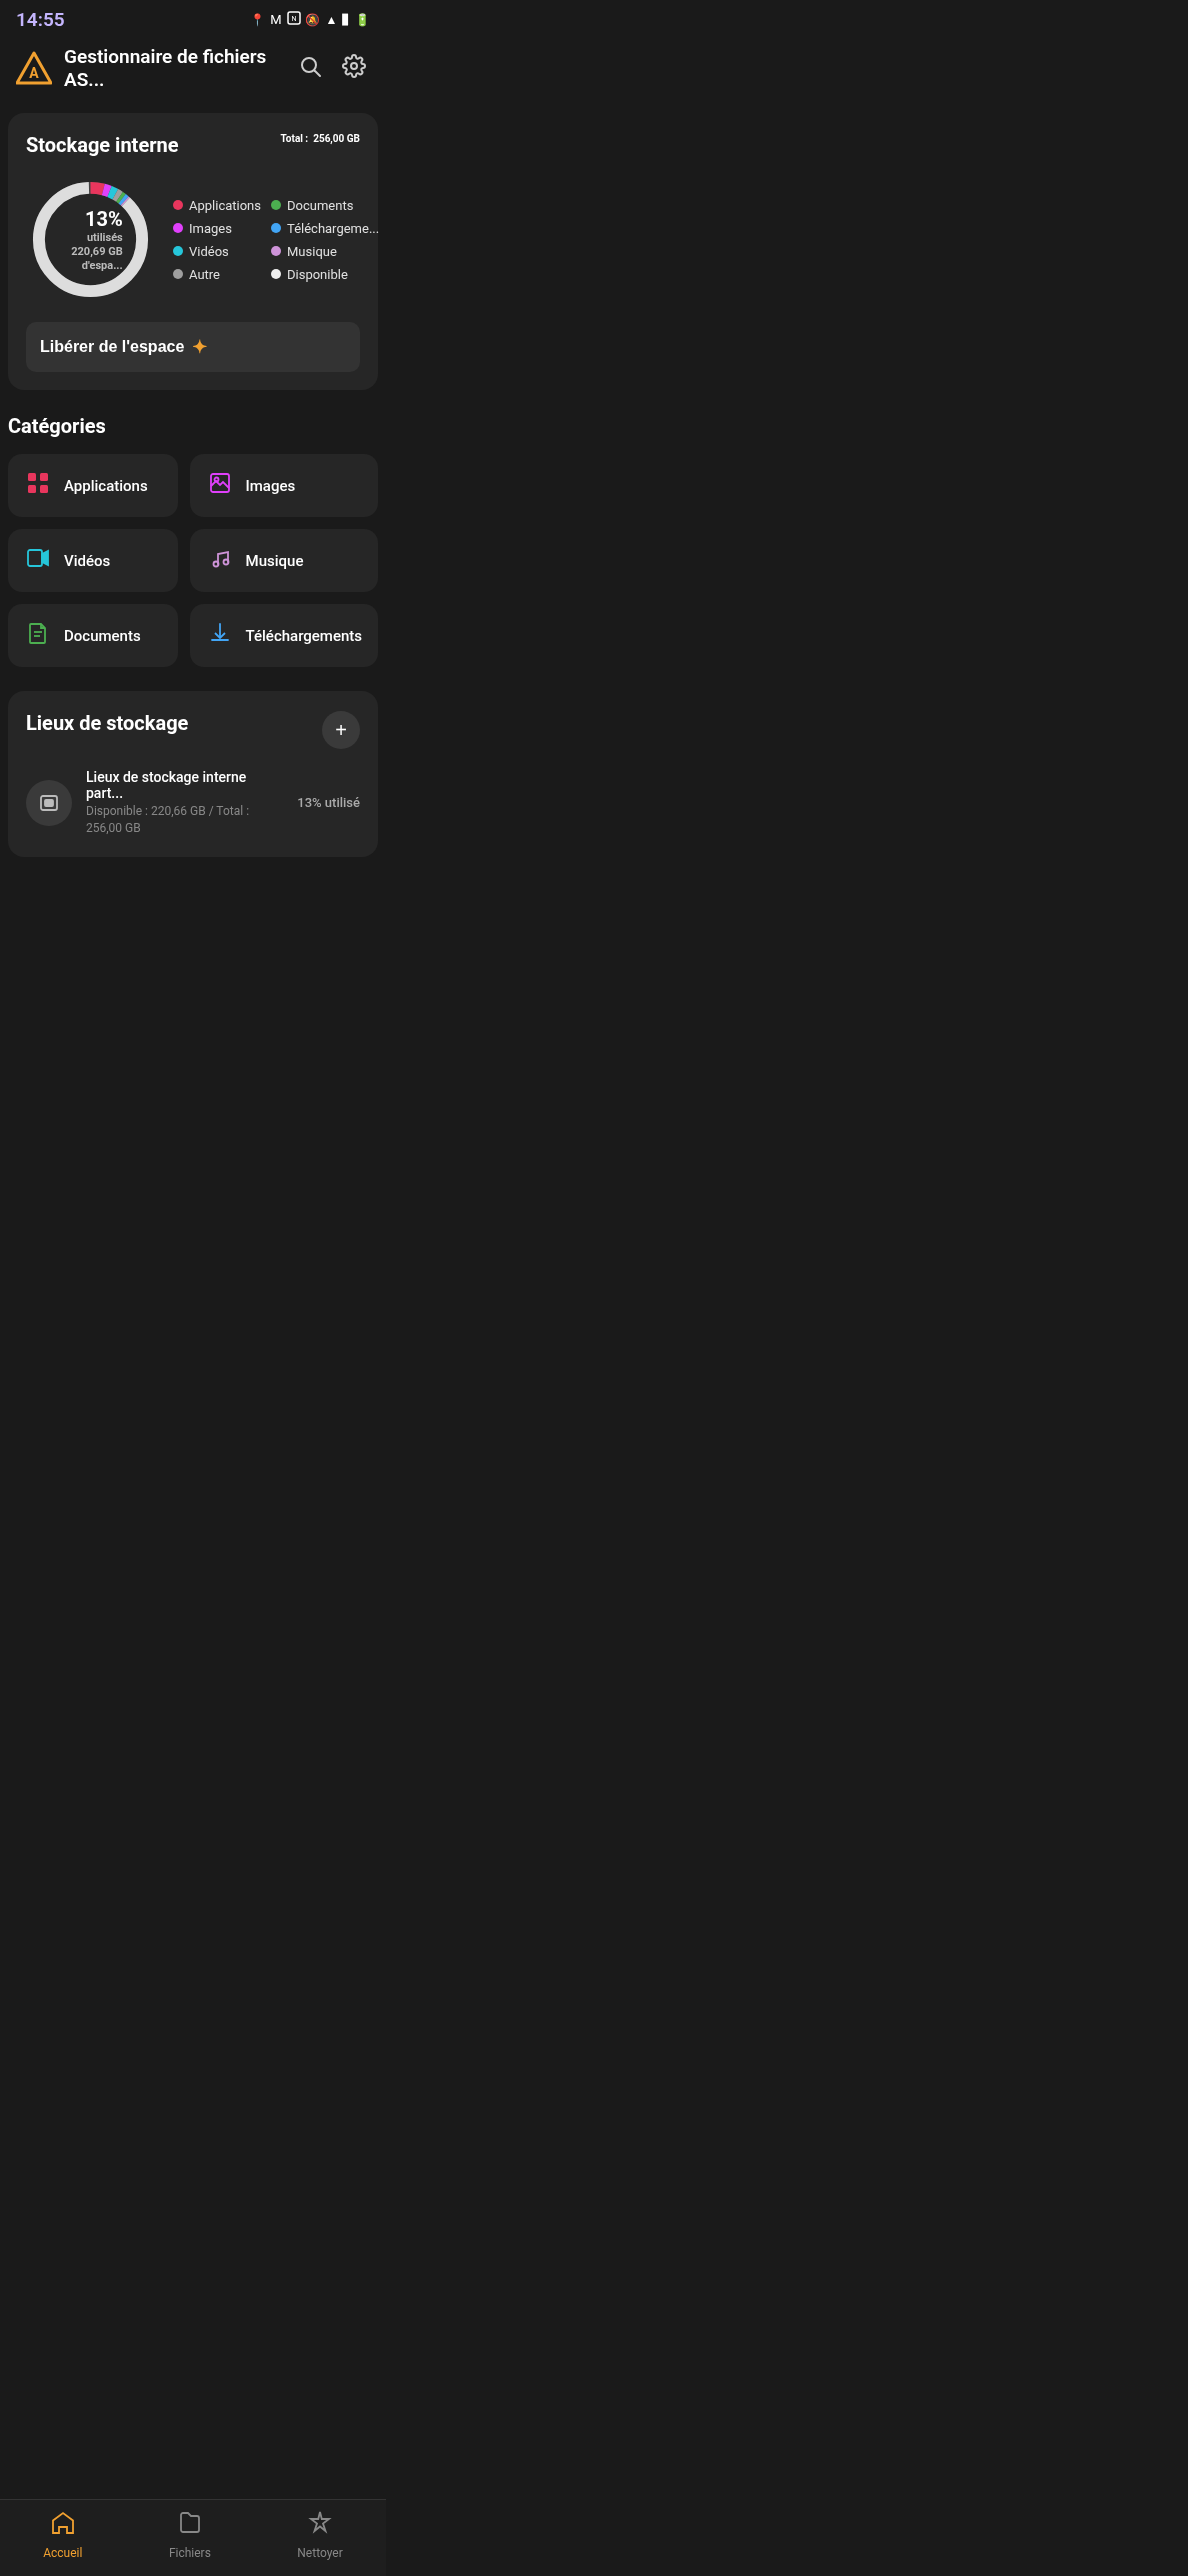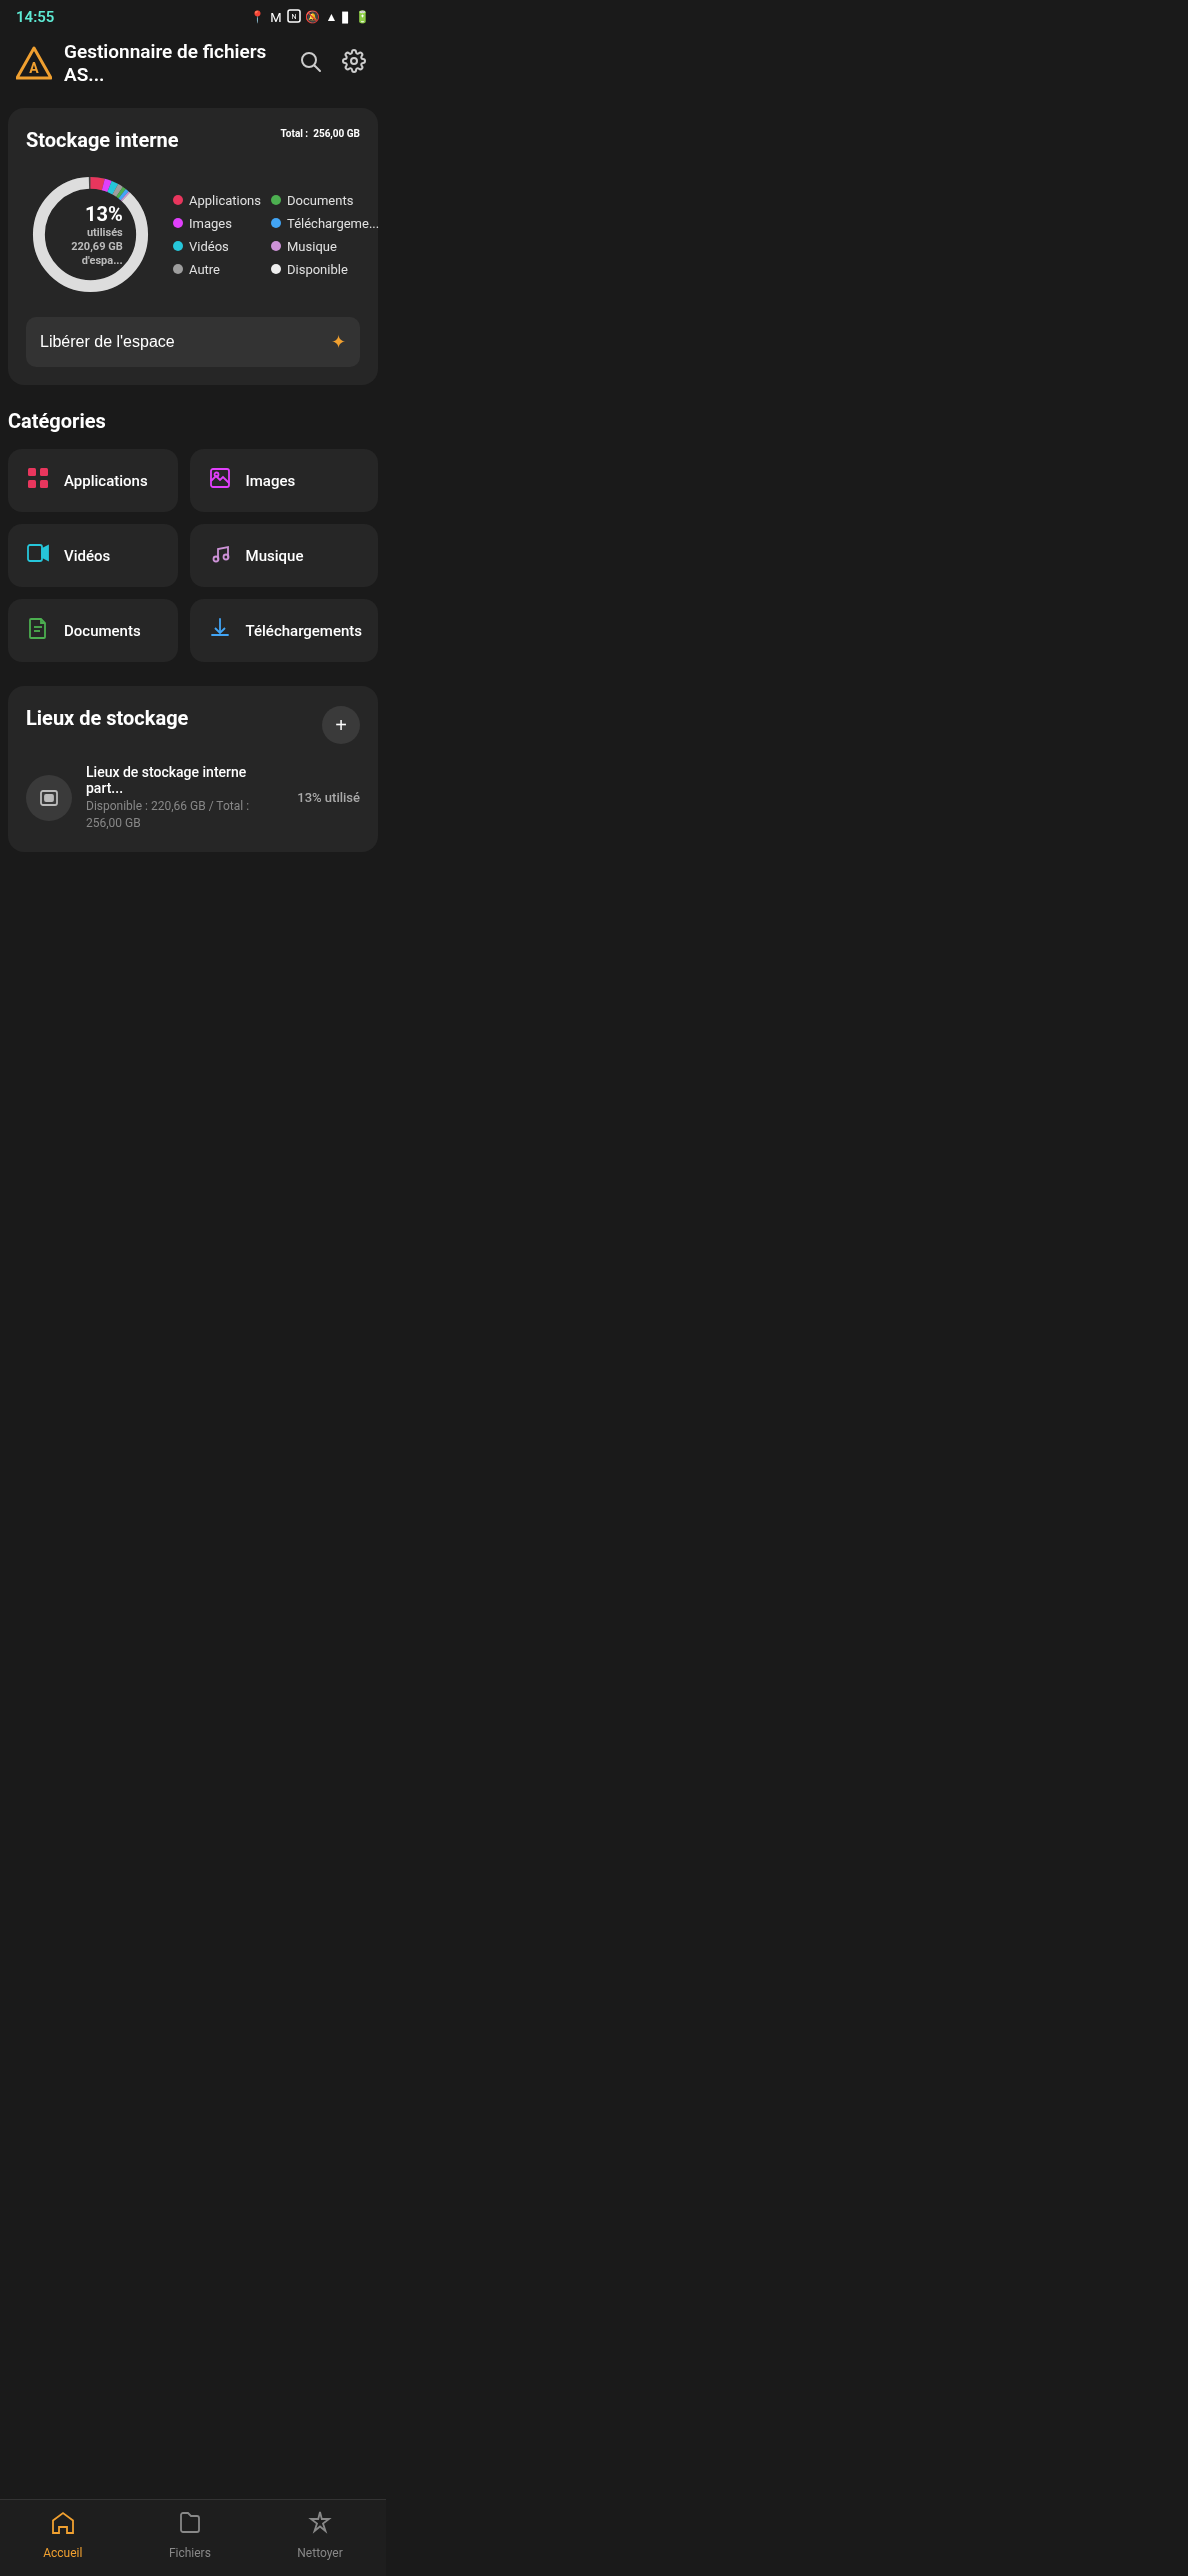--- a/index.html
+++ b/index.html
@@ -14,23 +14,23 @@
 
     
     .status-bar {
       display: flex;
       justify-content: space-between;
       align-items: center;
       padding: 8px 16px 4px;
       background: #1a1a1a;
     }
     .status-time {
-      font-size: 15px;
+      font-size: 19px;
       font-weight: 600;
-      color: #5eead4;
+      color: #c4b5fd;
     }
     .status-icons {
       display: flex;
       align-items: center;
       gap: 5px;
     }
     .status-icon {
       font-size: 12px;
       color: #fff;
     }
@@ -156,25 +156,25 @@
 
     
     .free-space-btn {
       width: 100%;
       padding: 14px;
       background: #333;
       border: none;
       border-radius: 10px;
       color: #fff;
       font-size: 16px;
-      font-weight: 400;
+      font-weight: 700;
       cursor: pointer;
       display: flex;
       align-items: center;
-      justify-content: space-between;
+      justify-content: flex-start;
       gap: 8px;
     }
     .free-space-btn .sparkle {
       color: #f0a030;
       font-size: 18px;
     }
 
     
     .section-title {
       font-size: 20px;

